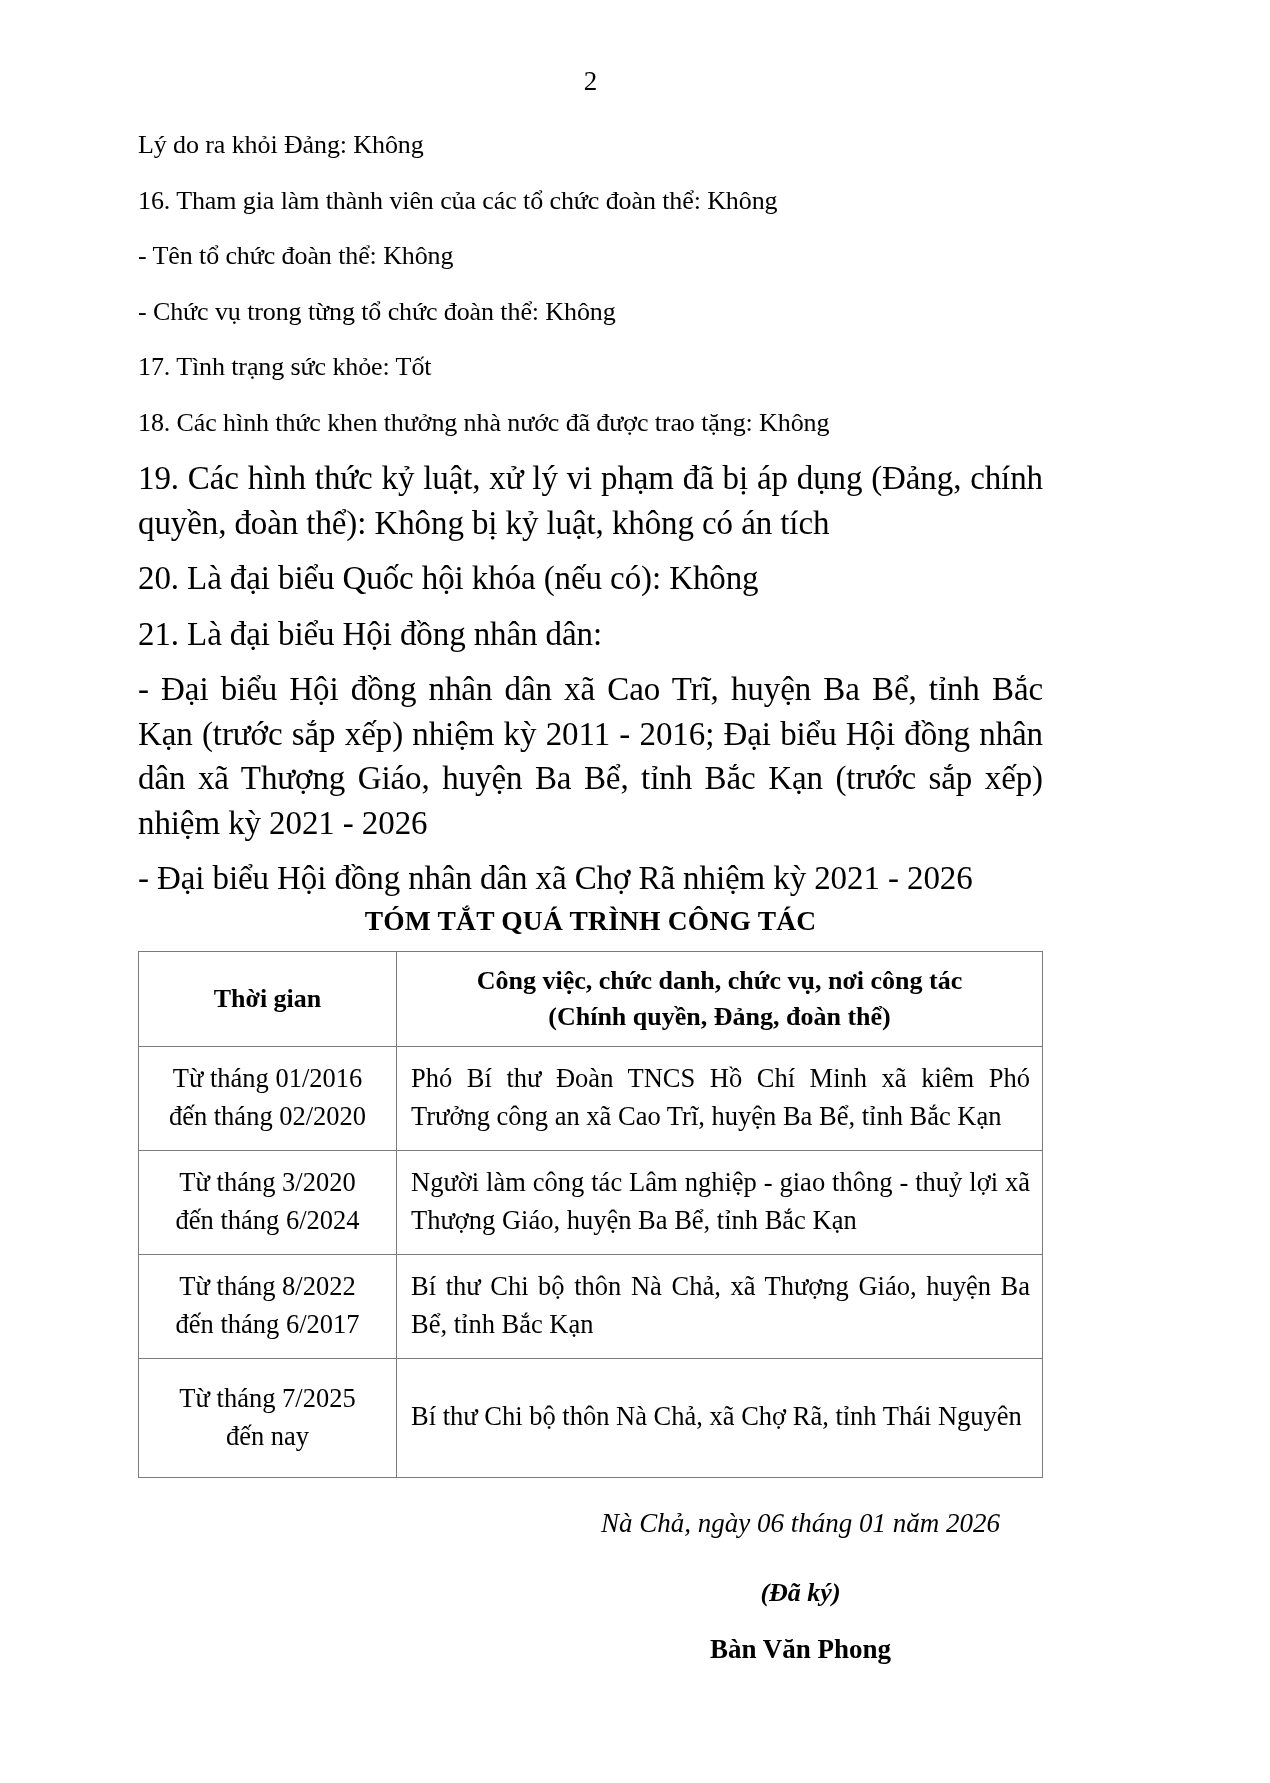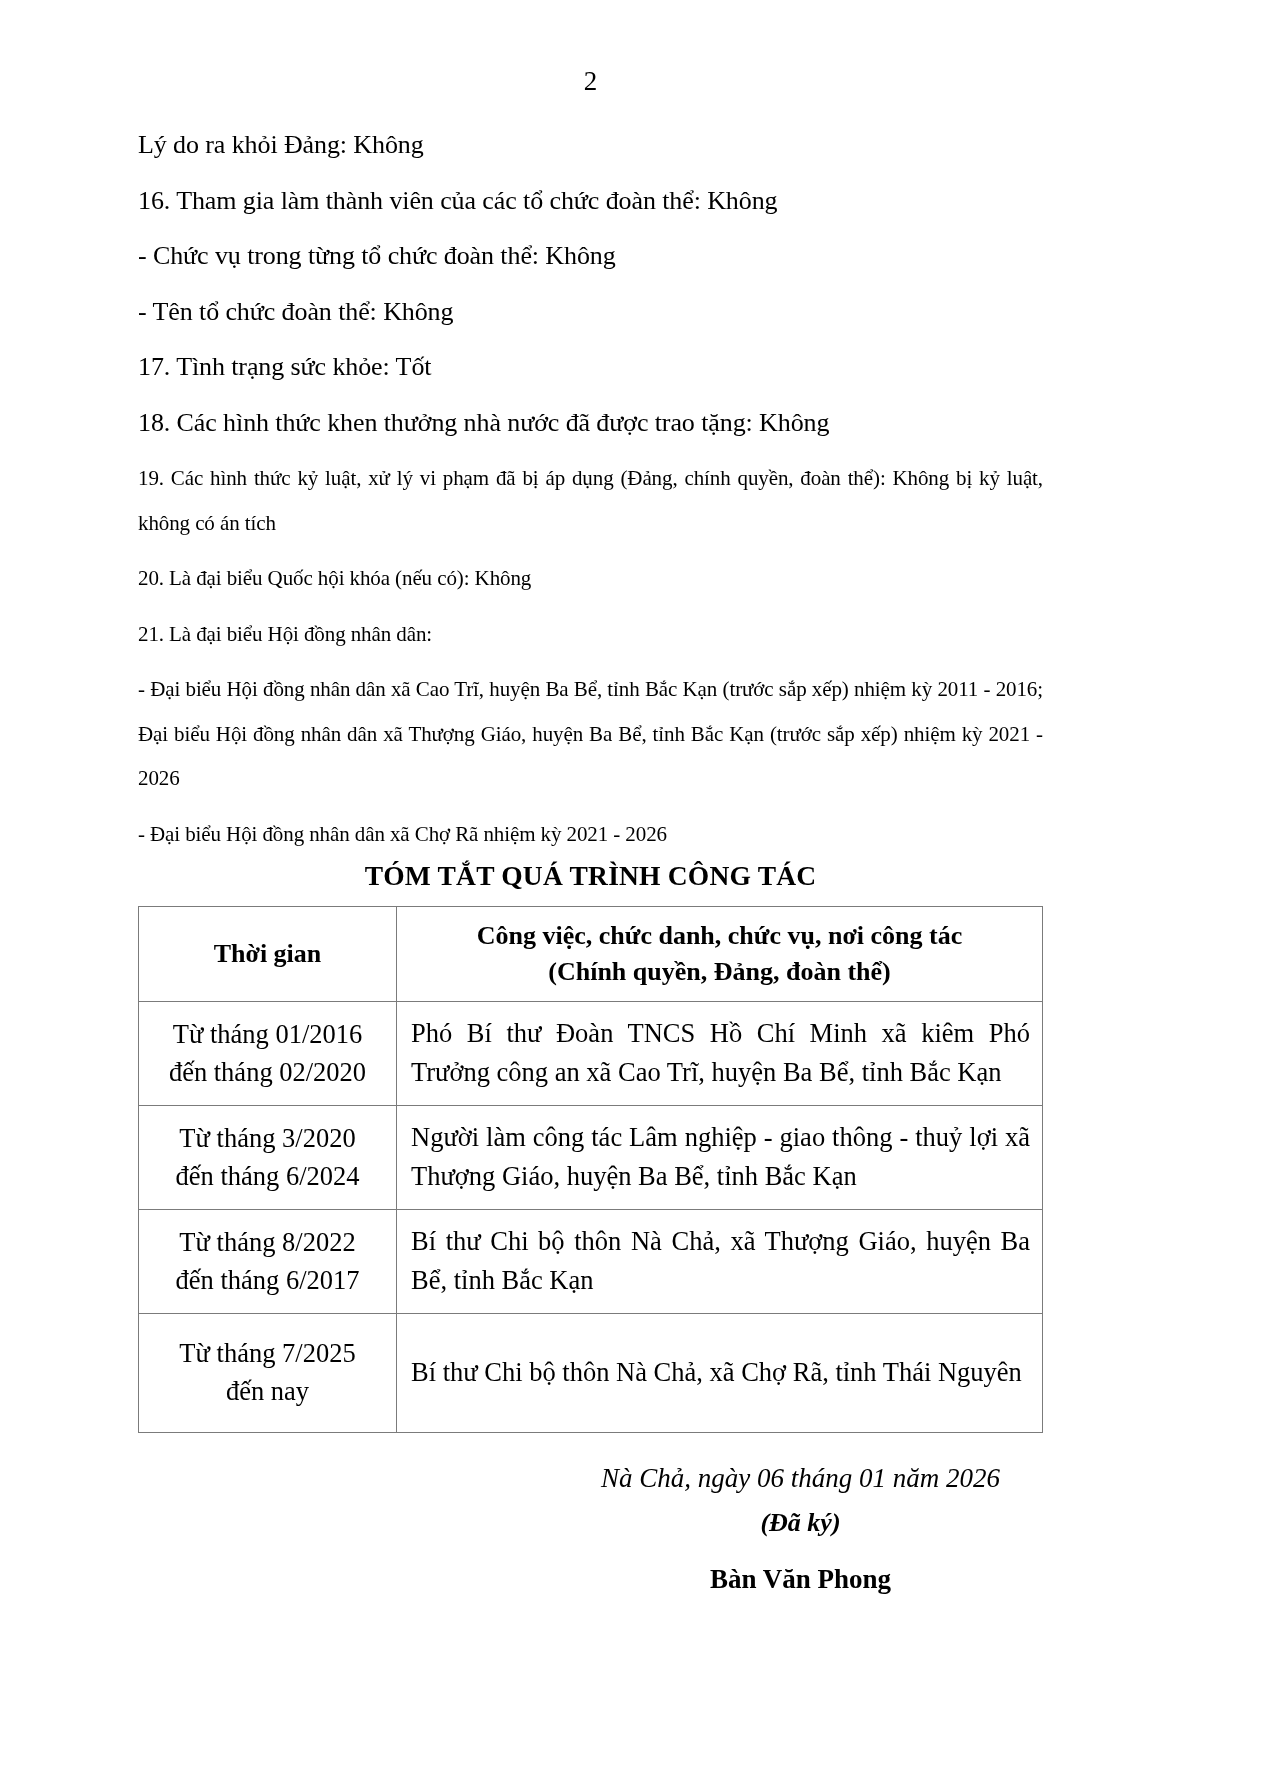--- a/index.html
+++ b/index.html
@@ -45,21 +45,21 @@
   }
   p.line.gap {
     margin-top: 11px;
   }
   p.line.nogap {
     margin-top: 0;
   }
   p.para {
     margin: 11px 0 0 0;
     padding: 0;
-    font-size: 21px;
+    font-size: 33px;
     line-height: 44.5px;
     text-align: justify;
     text-justify: inter-word;
     letter-spacing: -0.1px;
   }
   p.para.last-left {
     text-align: left;
   }
   .table-title {
     text-align: center;
@@ -126,21 +126,21 @@
     font-style: italic;
     font-size: 27px;
     line-height: 42px;
     white-space: nowrap;
   }
   .sig-signed {
     font-style: italic;
     font-weight: bold;
     font-size: 26px;
     line-height: 42px;
-    margin-top: 3px;
+    margin-top: 28px;
   }
   .sig-name {
     font-weight: bold;
     font-size: 27px;
     line-height: 42px;
     margin-top: 14px;
   }
 </style>
 </head>
 <body>
@@ -148,22 +148,22 @@
 <div class="page">
 
   <div class="content">
 
     <div class="page-number">2</div>
 
     <div class="body-block">
 
       <p class="line nogap">Lý do ra khỏi Đảng: Không</p>
       <p class="line gap">16. Tham gia làm thành viên của các tổ chức đoàn thể: Không</p>
+      <p class="line gap">- Tên tổ chức đoàn thể: Không</p>
       <p class="line gap">- Chức vụ trong từng tổ chức đoàn thể: Không</p>
-      <p class="line gap">- Tên tổ chức đoàn thể: Không</p>
       <p class="line gap">17. Tình trạng sức khỏe: Tốt</p>
       <p class="line gap">18. Các hình thức khen thưởng nhà nước đã được trao tặng: Không</p>
 
       <p class="para">19. Các hình thức kỷ luật, xử lý vi phạm đã bị áp dụng (Đảng, chính quyền, đoàn thể): Không bị kỷ luật, không có án tích</p>
 
       <p class="para">20. Là đại biểu Quốc hội khóa (nếu có): Không</p>
 
       <p class="para">21. Là đại biểu Hội đồng nhân dân:</p>
 
       <p class="para">- Đại biểu Hội đồng nhân dân xã Cao Trĩ, huyện Ba Bể, tỉnh Bắc Kạn (trước sắp xếp) nhiệm kỳ 2011 - 2016; Đại biểu Hội đồng nhân dân xã Thượng Giáo, huyện Ba Bể, tỉnh Bắc Kạn (trước sắp xếp) nhiệm kỳ 2021 - 2026</p>

